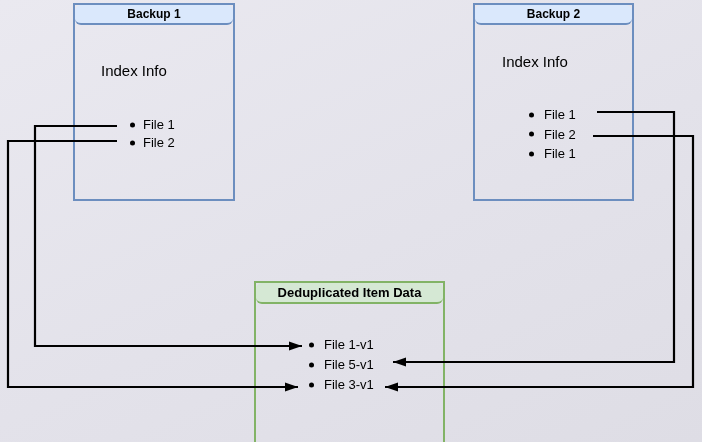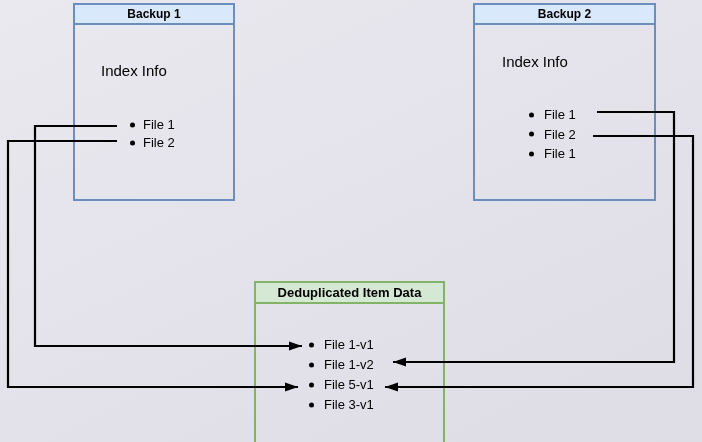--- a/index.html
+++ b/index.html
@@ -22,20 +22,21 @@
   .box.blue   { border: 2px solid #6c8ebf; }
   .box.green  { border: 2px solid #82b366; }
   .box-header {
     box-sizing: border-box;
     width: 100%;
     display: flex;
     align-items: center;
     justify-content: center;
     font-weight: bold;
     color: #000;
+    border-radius: 6px;
   }
   .blue  .box-header { height: 20px; background: #dae8fc; border-bottom: 2px solid #6c8ebf; font-size: 12px; }
   .green .box-header { height: 21px; background: #d5e8d4; border-bottom: 2px solid #82b366; font-size: 13px; }
   .sub-label {
     position: absolute;
     color: #000;
     font-size: 15px;
     line-height: 18px;
     white-space: nowrap;
   }
@@ -84,35 +85,34 @@
 
   <div class="box blue b1" style="left:73px; top:3px; width:162px; height:198px;">
     <div class="box-header">Backup 1</div>
     <div class="sub-label" style="left:26px; top:57px;">Index Info</div>
     <ul class="file-list" style="left:55px; top:111px;">
       <li>File 1</li>
       <li>File 2</li>
     </ul>
   </div>
 
-  <div class="box blue b2" style="left:473px; top:3px; width:183px; height:198px;">
+  <div class="box blue b2" style="left:473px; top:3px; width:161px; height:198px;">
     <div class="box-header">Backup 2</div>
     <div class="sub-label" style="left:27px; top:48px;">Index Info</div>
     <ul class="file-list" style="left:54px; top:100px;">
       <li>File 1</li>
       <li>File 2</li>
       <li>File 1</li>
     </ul>
   </div>
 
   <div class="box green dd" style="left:254px; top:281px; width:191px; height:163px;">
     <div class="box-header">Deduplicated Item Data</div>
     <ul class="file-list" style="left:53px; top:52px;">
       <li>File 1-v1</li>
-      <li>File 1-v2</li>
       <li>File 5-v1</li>
       <li>File 3-v1</li>
     </ul>
   </div>
 
   <svg class="arrow-layer" width="702" height="442" viewBox="0 0 702 442">
     <defs>
       <marker id="arrowhead" markerUnits="userSpaceOnUse" markerWidth="14" markerHeight="10" refX="13" refY="5" orient="auto">
         <path d="M0,0.5 L13,5 L0,9.5 Z" fill="#000"></path>
       </marker>

